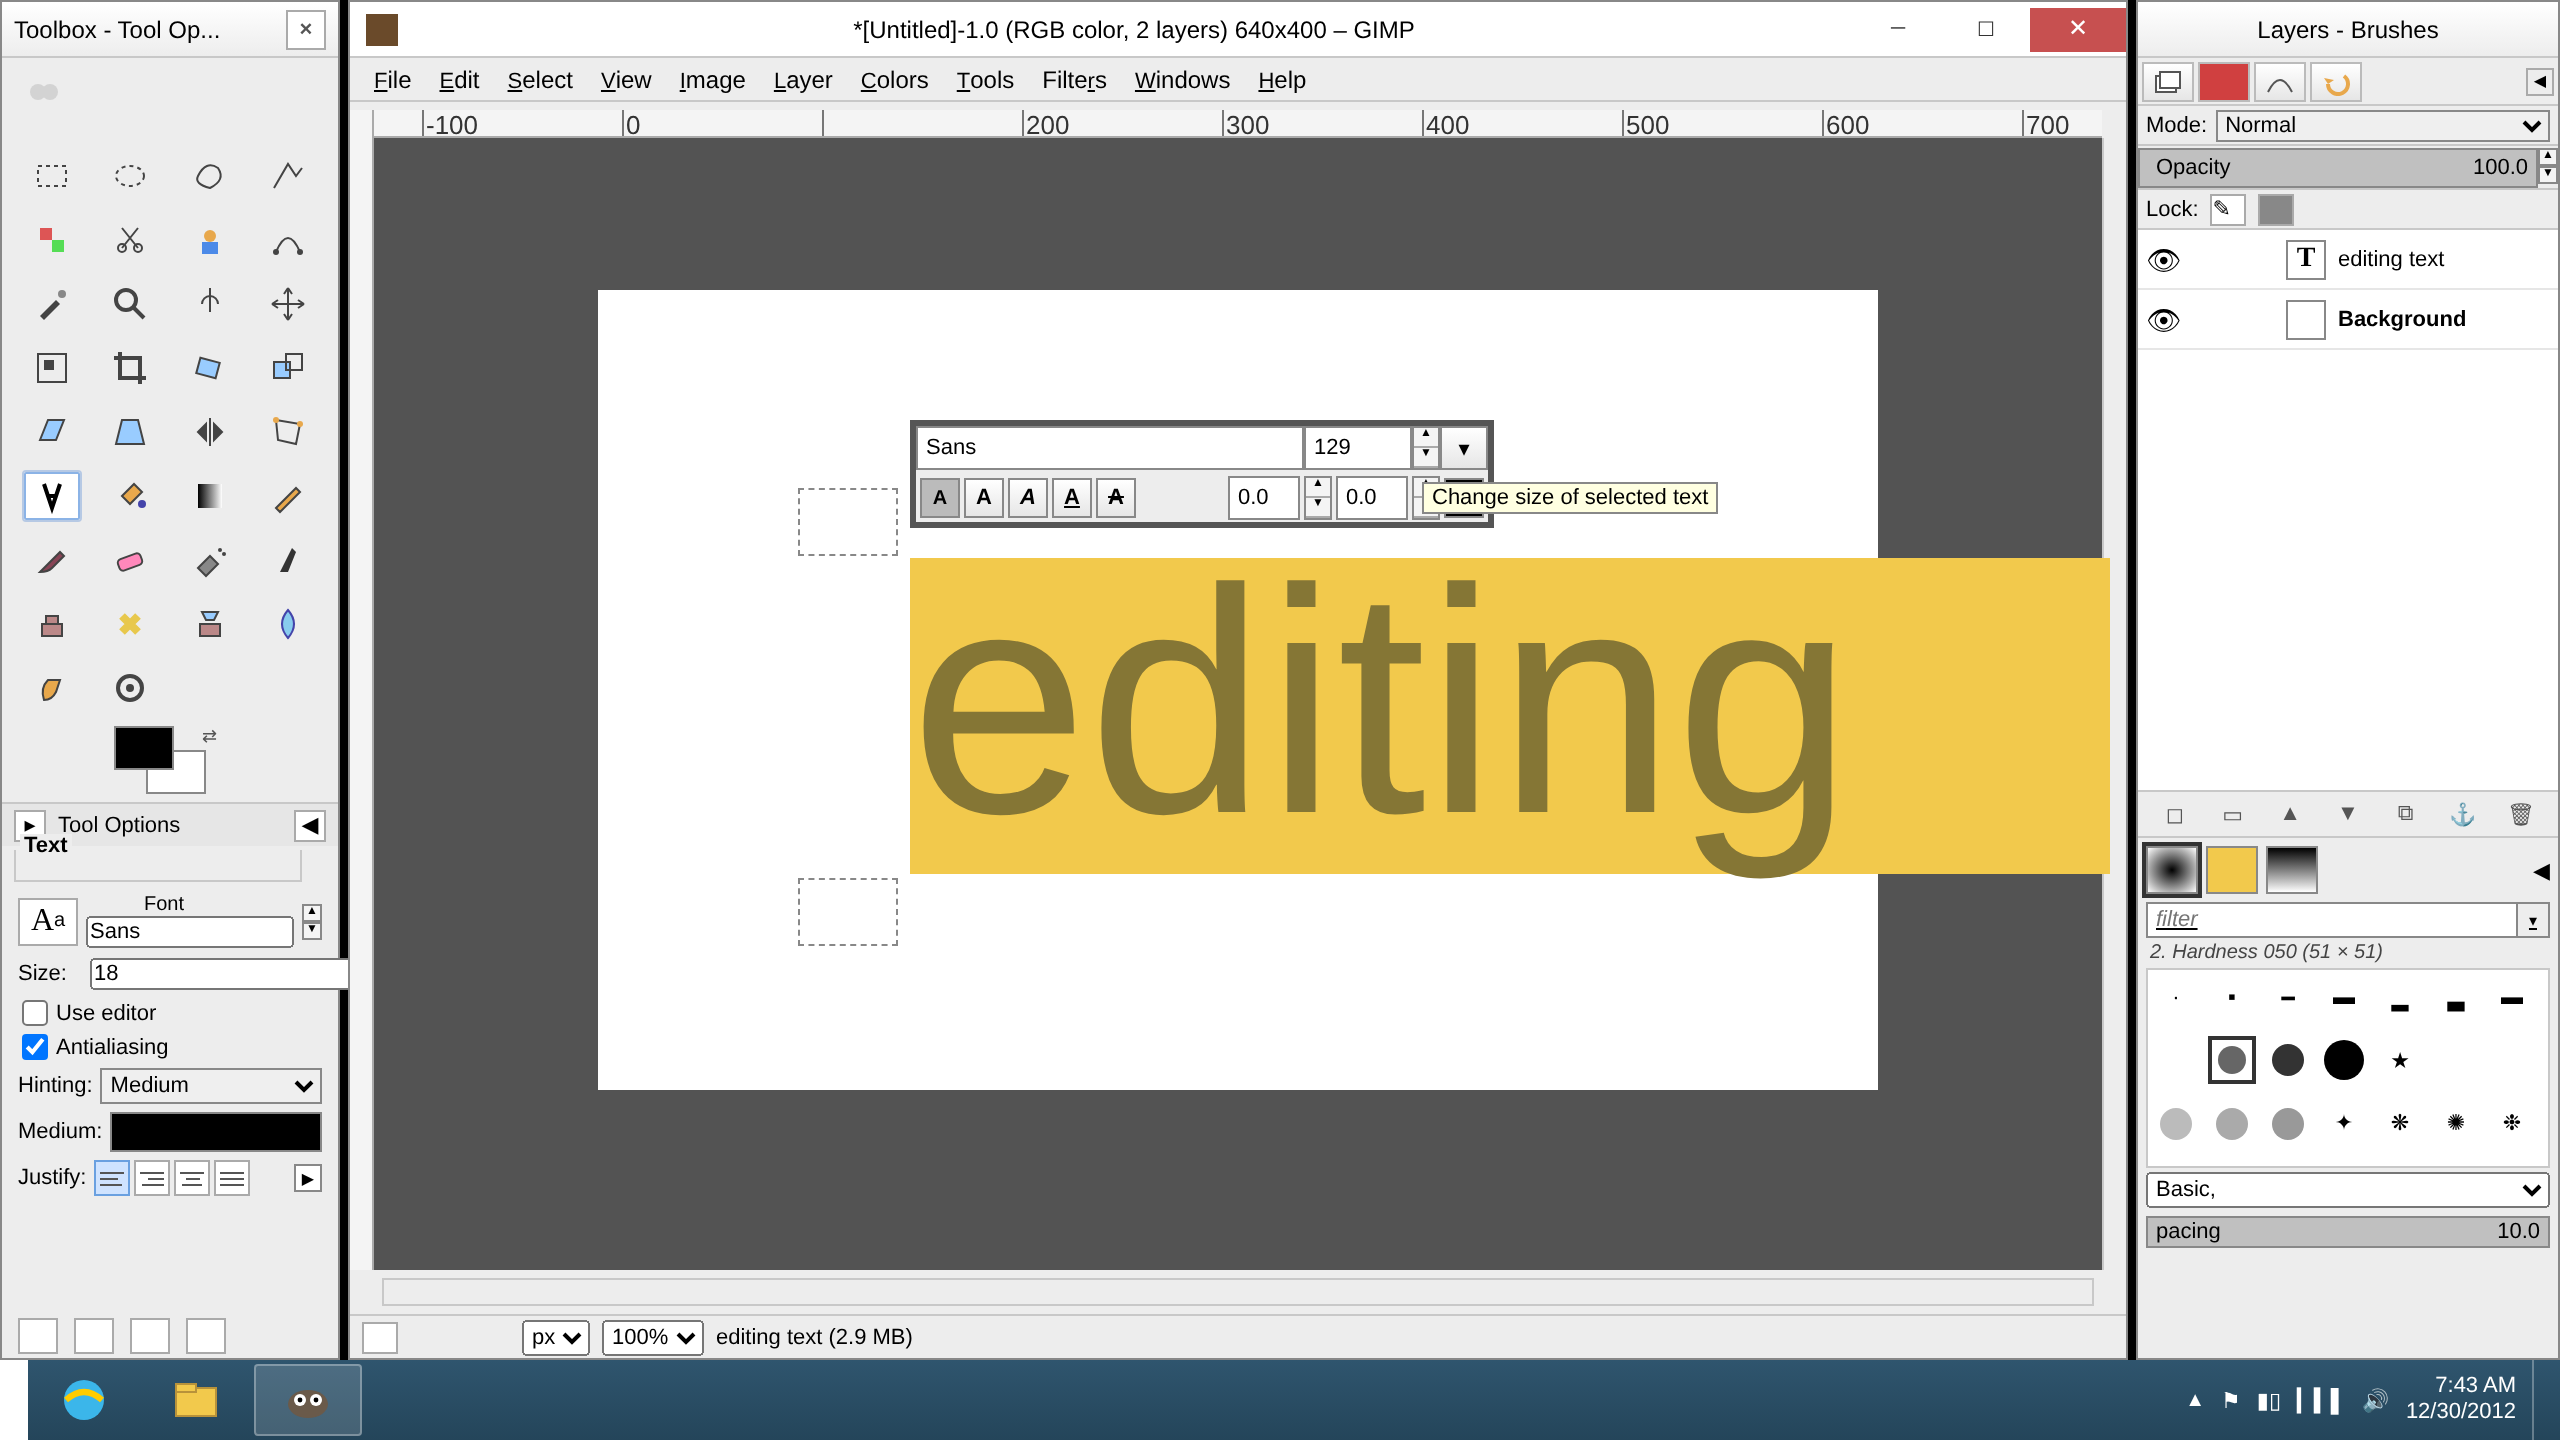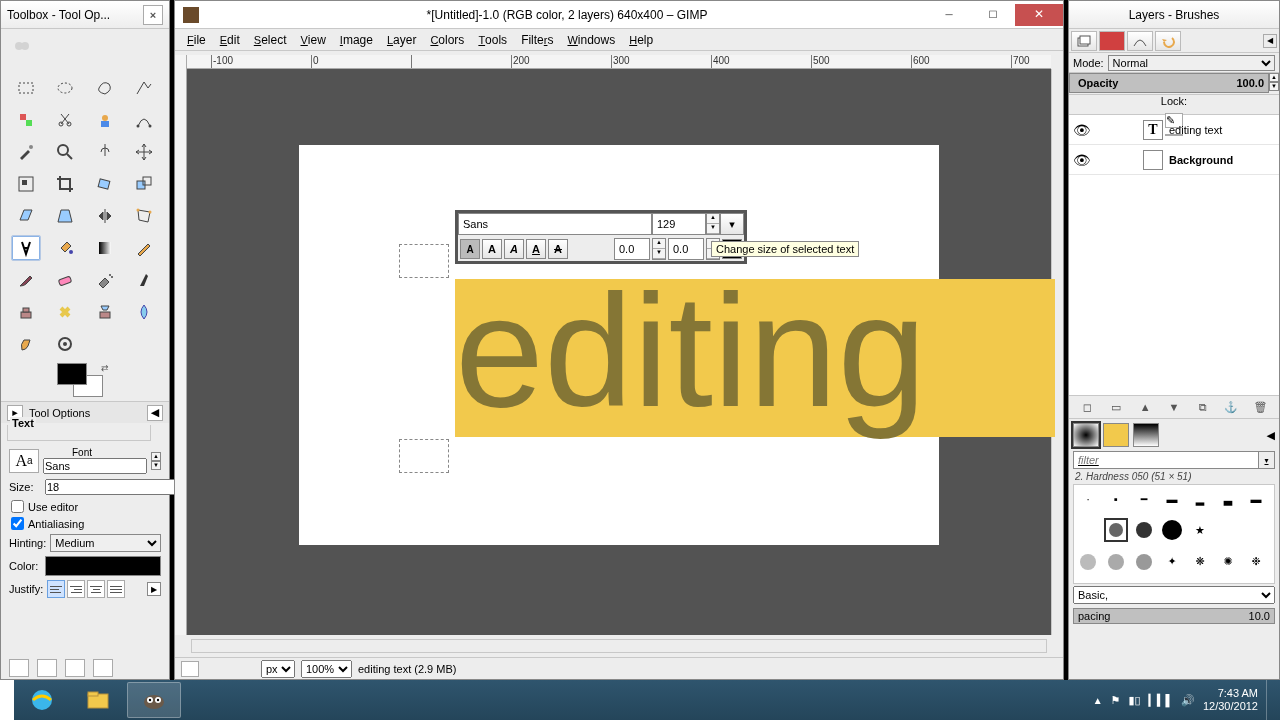--- a/index.html
+++ b/index.html
@@ -53,21 +53,21 @@
 .winbtns { display:flex; }
 .winbtn { width:44px; height:22px; display:flex; align-items:center; justify-content:center; font-family: "Segoe UI Symbol"; font-size:10px; color:#333; cursor:pointer; }
 .winbtn.close { background:#c75050; color:#fff; width:48px; font-size:12px; }
 
 .menubar { height:22px; display:flex; align-items:center; padding:0 6px; gap:2px; border-bottom:1px solid #c8c8c8; }
 .menubar .mi { padding:2px 6px; font-size:12px; cursor:pointer; }
 .menubar .mi u { text-decoration: underline; }
 
 .ruler-h { position:absolute; left:12px; right:12px; top:54px; height:14px; background:#f4f4f4; border-bottom:1px solid #aaa; overflow:hidden; font-size:9px; color:#333; }
 .ruler-h .tick { position:absolute; top:0; width:1px; height:14px; background:#777; }
-.ruler-h .tlabel { position:absolute; top:0; font-size:10px; }
+.ruler-h .tlabel { position:absolute; top:0; font-size:13px; }
 .ruler-v { position:absolute; left:0; top:54px; width:12px; bottom:44px; background:#f4f4f4; border-right:1px solid #aaa; }
 
 .canvas-area { position:absolute; left:12px; top:68px; right:12px; bottom:44px; background:#535353; }
 .canvas-paper { position:absolute; left:112px; top:76px; width:640px; height:400px; background:#fff; }
 .yellow-sel { position:absolute; left:268px; top:210px; width:600px; height:158px; background:#f2c94c; display:flex; align-items:center; }
 .yellow-sel .text { font-size:160px; font-family: sans-serif; color:#857635; line-height:1; margin-top:-14px; }
 .dash-box { position:absolute; border:1px dashed #888; background:transparent; }
 
 .floating-tooloptions { position:absolute; left:268px; top:141px; width:292px; height:54px; border:3px solid #555; background:#ededed; }
 .floating-tooloptions .row1 { display:flex; height:24px; }
@@ -91,25 +91,25 @@
 .layers .titlebar { height:28px; background:linear-gradient(#fff,#ededed); display:flex; align-items:center; justify-content:center; padding:0 6px; border-bottom:1px solid #c8c8c8; }
 .layers .titlebar .title { flex:1; text-align:center; font-size:12px; }
 .tabstrip { height:24px; display:flex; align-items:center; padding:2px; gap:2px; border-bottom:1px solid #c8c8c8; }
 .tabstrip .tab { width:26px; height:20px; border:1px solid #bbb; background:linear-gradient(#fff,#e6e6e6); display:flex; align-items:center; justify-content:center; }
 .tabstrip .tab.red { background:#d04040; }
 .tabstrip .fill { flex:1; }
 .tabstrip .arrow { width:14px; height:14px; border:1px solid #aaa; font-size:8px; display:flex; align-items:center; justify-content:center; }
 
 .modebar { display:flex; align-items:center; height:20px; padding:0 4px; gap:4px; border-bottom:1px solid #c8c8c8; font-size:11px; }
 .modebar select { flex:1; height:16px; font-size:11px; border:1px solid #888; }
-.opacity-bar { display:flex; height:22px; border-bottom:1px solid #c8c8c8;font-weight:bold; }
+.opacity-bar { display:flex; align-items:center; height:22px; border-bottom:1px solid #c8c8c8; }
 .opacity-bar .lbl { padding:0 4px; font-size:11px; }
 .opacity-bar .track { flex:1; height:20px; background:#c0c0c0; position:relative; border:1px solid #888; }
 .opacity-bar .track .val { position:absolute; right:4px; top:3px; font-size:11px; }
-.lock-bar { display:flex; align-items:center; height:20px; padding:0 4px; gap:6px; border-bottom:1px solid #c8c8c8; font-size:11px;flex-direction:column; }
+.lock-bar { display:flex; align-items:center; height:20px; padding:0 4px; gap:6px; border-bottom:1px solid #c8c8c8; font-size:11px; }
 .lock-bar .sq { width:18px; height:16px; border:1px solid #aaa; background:#fff; }
 
 .layer-list { background:#fff; }
 .layer-row { height:30px; display:flex; align-items:center; border-bottom:1px solid #e6e6e6; padding:0 4px; gap:6px; font-size:11px; cursor:pointer; }
 .layer-row .eye { width:16px; font-size:14px; }
 .layer-row .gap { width:42px; }
 .layer-row .thumb { width:20px; height:20px; border:1px solid #888; display:flex; align-items:center; justify-content:center; }
 .layer-row .thumb.text { font-family:serif; font-weight:bold; font-size:14px; }
 
 .layer-actions { display:flex; justify-content:space-around; padding:3px 4px; border-top:1px solid #c8c8c8; border-bottom:1px solid #c8c8c8; background:#ededed; }
@@ -403,21 +403,21 @@
   <label class="chk">
       <input type="checkbox" checked="" style=""> 
       <span>Antialiasing</span>
     </label>
 
   <div class="opt-row">
     <label>Hinting:</label>
     <select class="mini" style="flex:1"><option>Medium</option></select>
   </div>
   <div class="opt-row">
-    <label>Color:</label>
+    <label>Medium:</label>
     <div class="swatch-black"></div>
   </div>
   <div class="opt-row">
     <label>Justify:</label>
     <div class="justify-btns">
       <div class="jb sel">
           <span style="width:100%"></span>
           <span style="width:70%"></span>
           <span style="width:90%"></span>
         </div>

